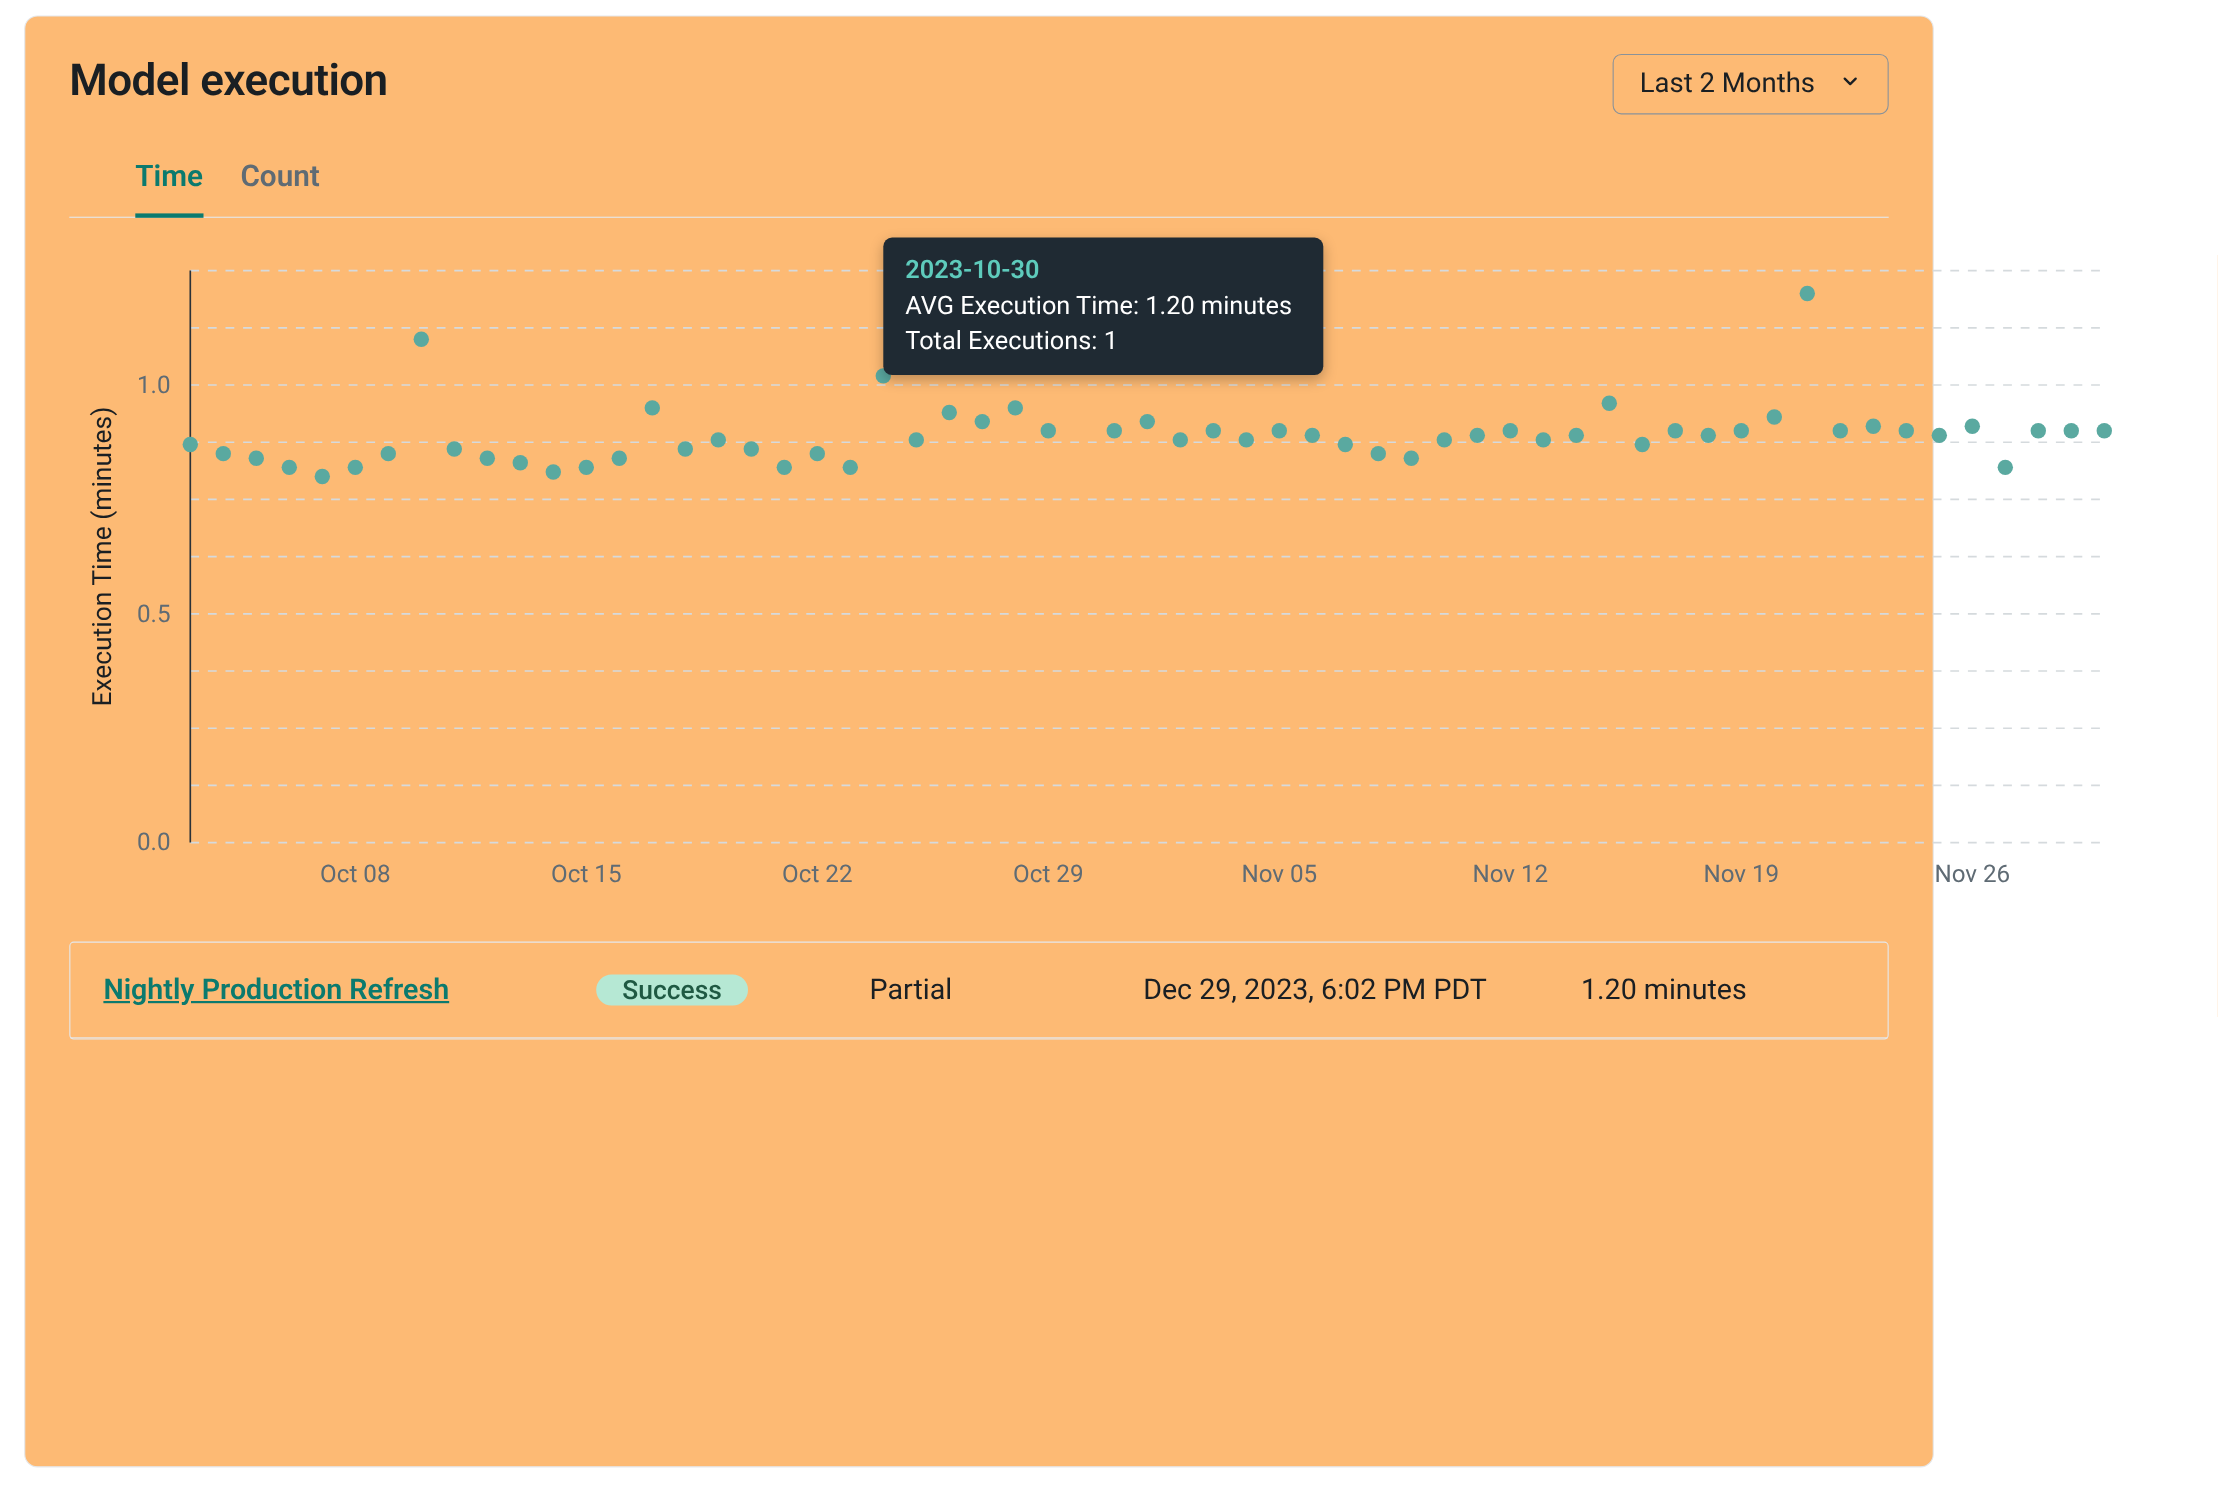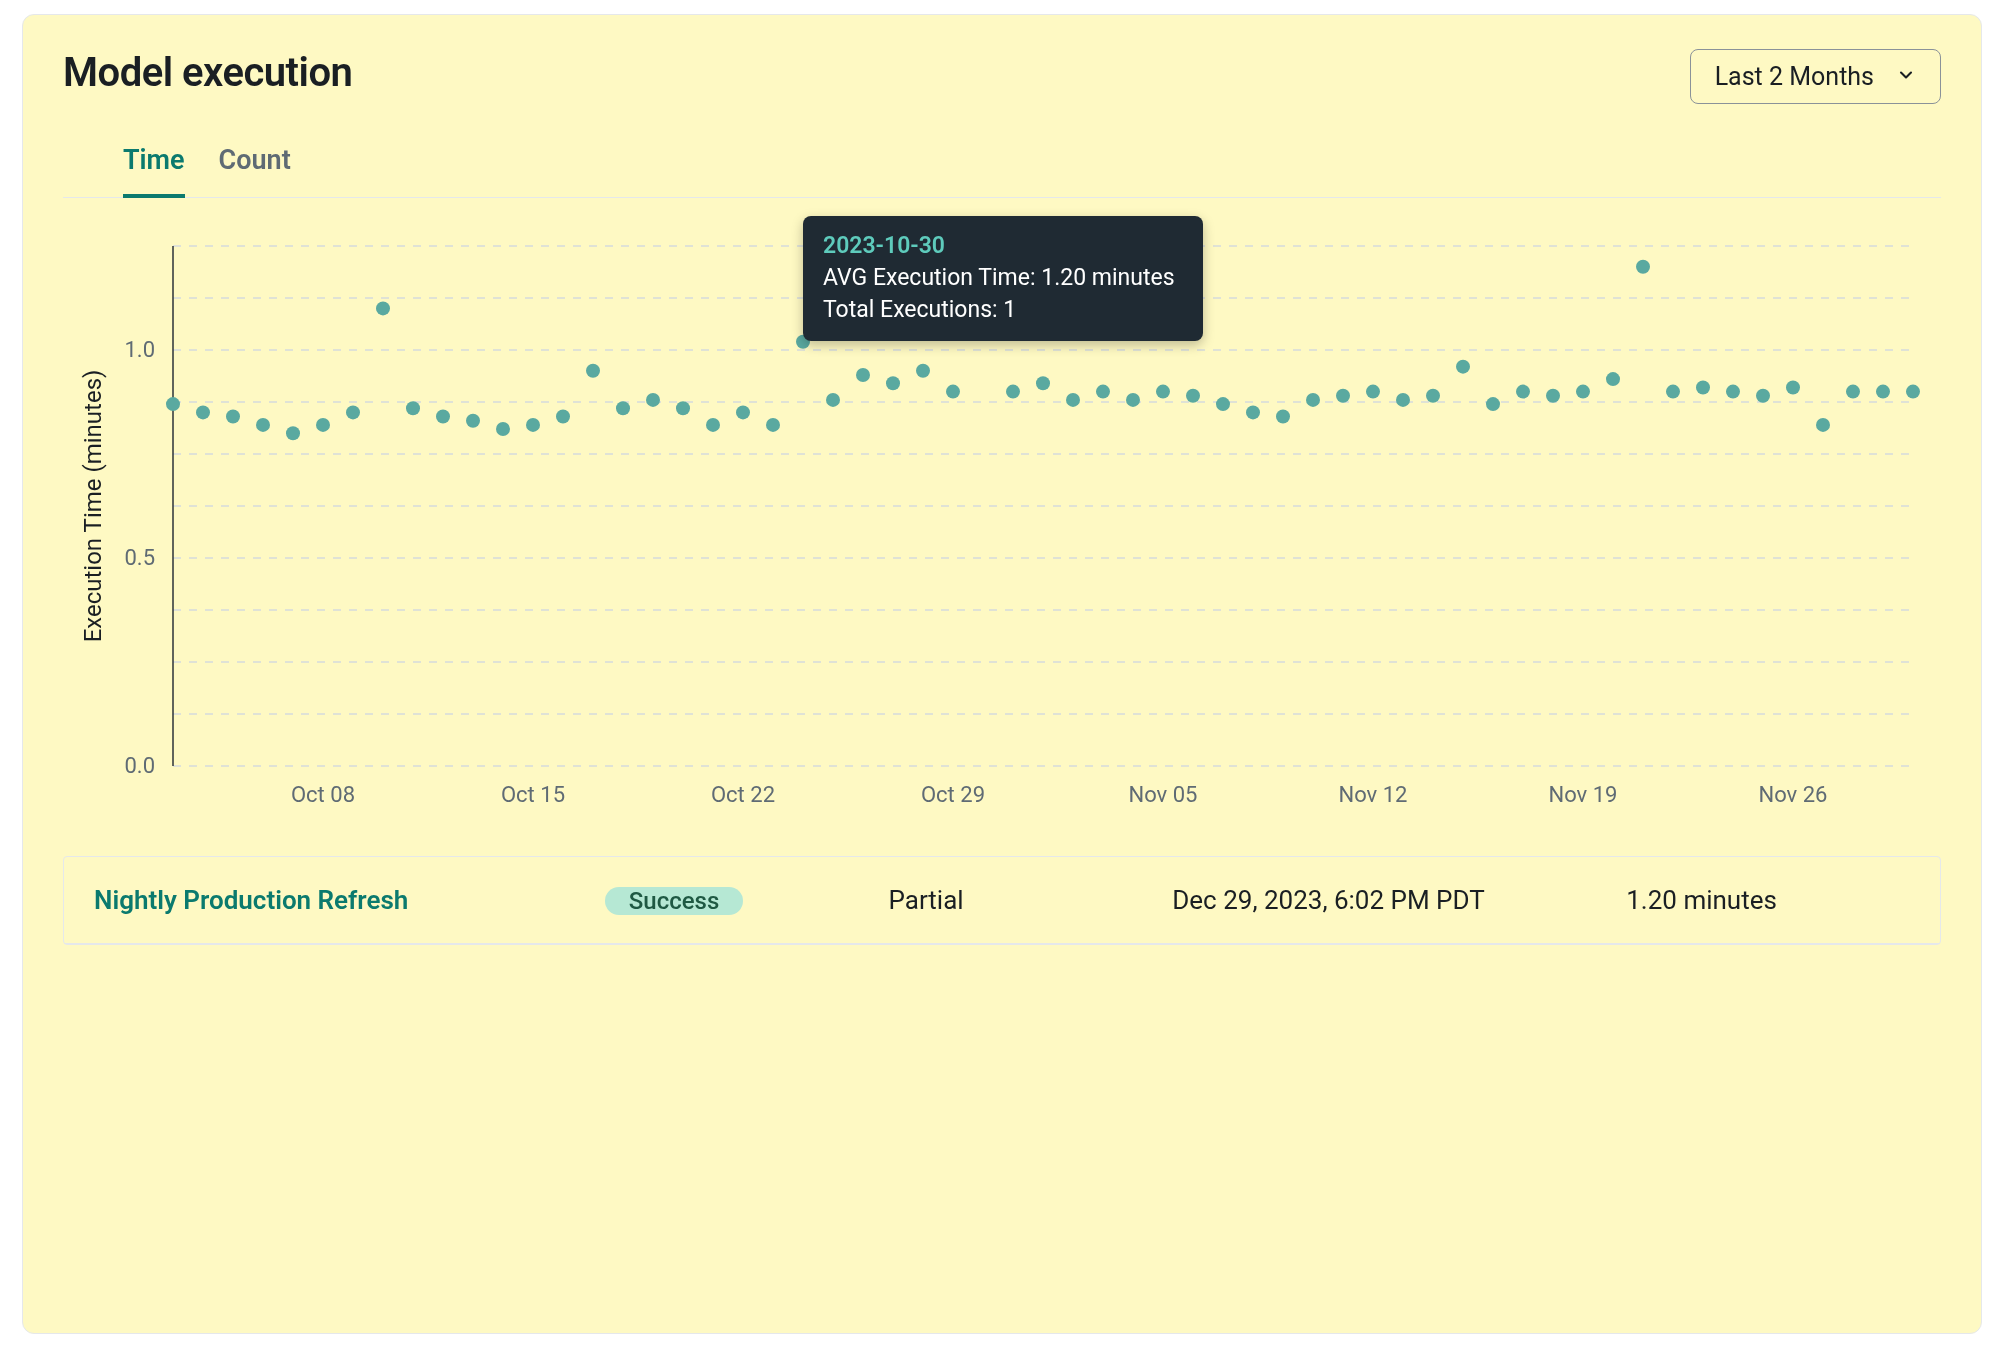--- a/index.html
+++ b/index.html
@@ -6,25 +6,25 @@
     margin: 0; padding: 0;
     background: #fff;
     font-family: -apple-system, BlinkMacSystemFont, "Segoe UI", Roboto, "Helvetica Neue", Arial, sans-serif;
     color: #1a1f23;
     width: 2016px;
     height: 1372px;
   }
   .card {
     position: absolute;
     left: 22px; top: 14px;
-    width: 1960px;
+    width: 1736px;
     height: 1320px;
     border: 1px solid #e5e8eb;
     border-radius: 12px;
-    background: #fef9c3;
+    background: #fdba74;
     box-sizing: border-box;
   }
   .header {
     display: flex;
     justify-content: space-between;
     align-items: flex-start;
     padding: 34px 40px 0 40px;
   }
   .title {
     font-size: 40px;
@@ -121,20 +121,21 @@
   .trow {
     display: grid;
     grid-template-columns: 1.8fr 1fr 1fr 1.6fr 1fr;
     padding: 28px 30px;
     font-size: 26px;
     align-items: center;
     border-bottom: 1px solid #e5e8eb;
   }
   .link {
     color: #0b7a6e;
+    text-decoration: underline;
     font-weight: 600;
     cursor: pointer;
   }
   .badge {
     display: inline-block;
     background: #b6e8d4;
     color: #1f5943;
     border-radius: 999px;
     padding: 0 24px;
     font-size: 24px;

